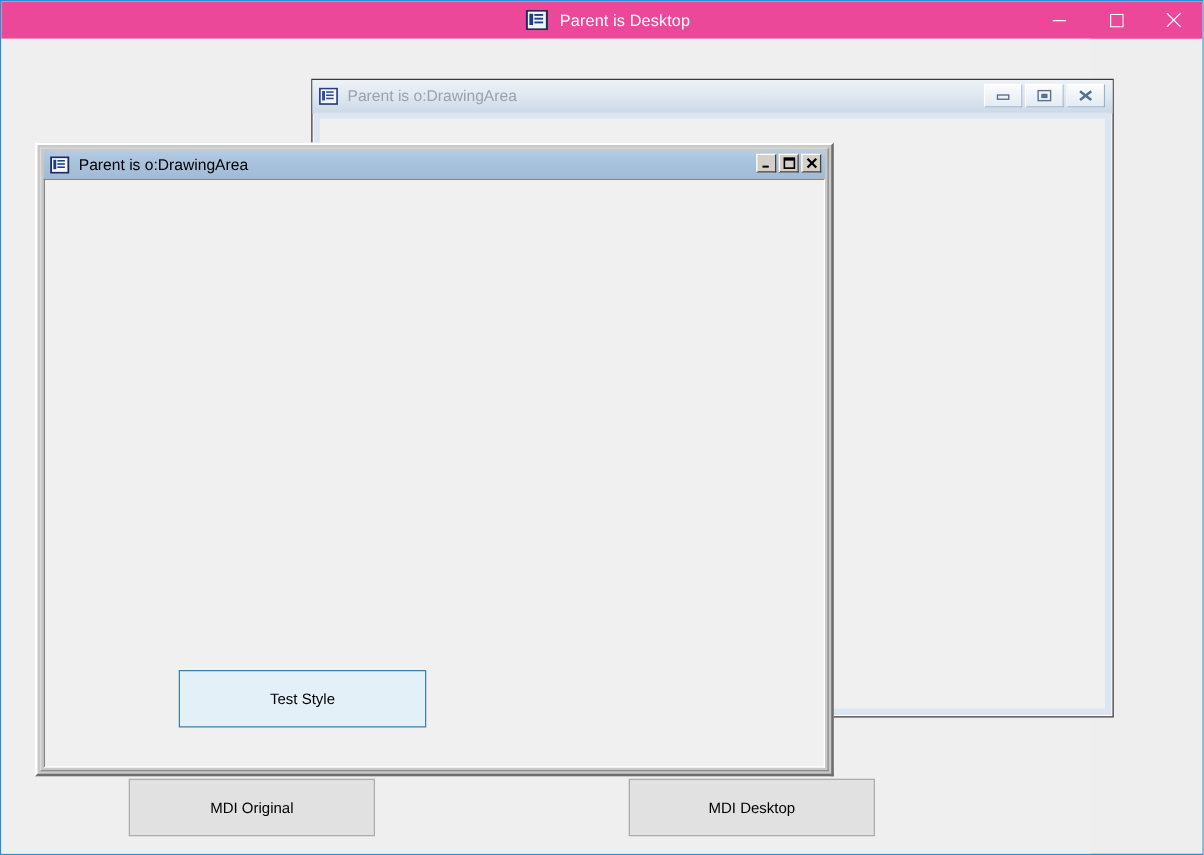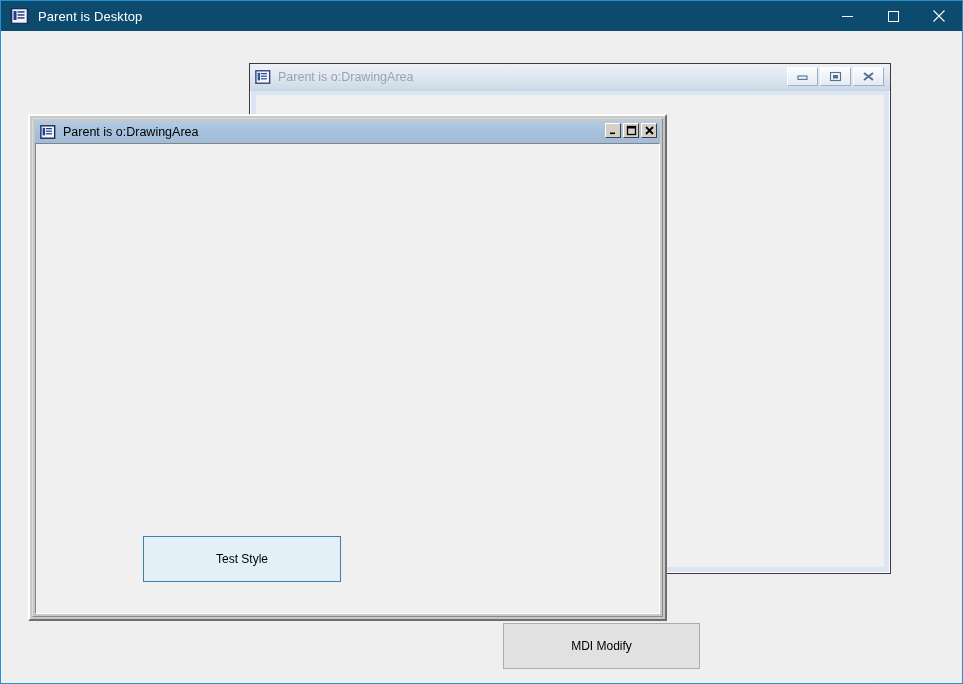--- a/index.html
+++ b/index.html
@@ -21,23 +21,24 @@
     box-sizing: border-box;
     border: 1px solid #2a8fd0;
   }
 
   
   .desktop-titlebar {
     position: absolute;
     left: 0; top: 0;
     width: 961px;
     height: 30px;
-    background: #0c4a6e;
-    display: flex;
-    align-items: center;
+    background: #ec4899;
+    display: flex;
+    align-items: center;
+    justify-content: center;
   }
   .desktop-title-icon {
     margin-left: 9px;
     margin-right: 9px;
     width: 19px;
     height: 16px;
     flex: 0 0 auto;
   }
   .desktop-title-text {
     color: #ffffff;
@@ -320,17 +321,18 @@
             </svg>
           </div>
         </div>
       </div>
 
       <div class="mdi-client">
         <div class="test-style-btn" style="left:107px; top:392px; width:198px; height:46px;">Test Style</div>
       </div>
     </div>
 
-
-    <div class="mdi-btn" style="left:502px; top:592px; width:197px; height:46px;">MDI Modify</div>
+    <div class="mdi-btn" style="left:102px; top:592px; width:197px; height:46px;">MDI Original</div>
+
+    <div class="mdi-btn" style="left:502px; top:592px; width:197px; height:46px;">MDI Desktop</div>
 
   </div>
 </div>
 
 </body></html>

